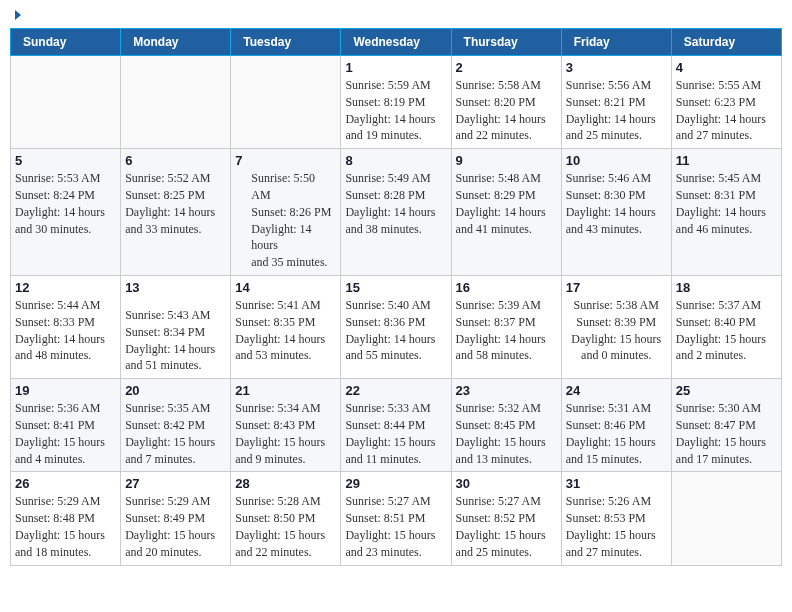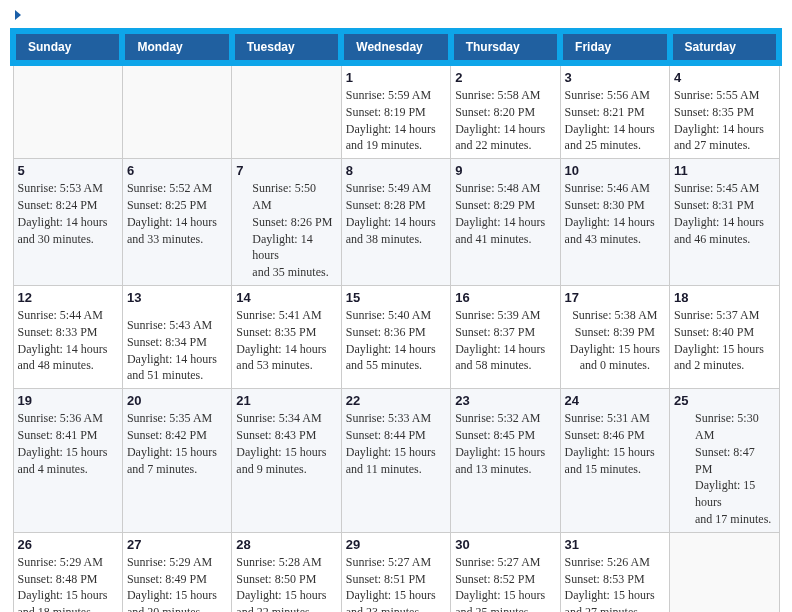--- a/index.html
+++ b/index.html
@@ -40,21 +40,21 @@
       border-collapse: collapse;
       table-layout: fixed;
     }
     .calendar thead th {
       background: #2060a0;
       color: #fff;
       font-size: 12px;
       font-weight: bold;
       padding: 6px 12px;
       text-align: left;
-      border: 6px solid #0ea5e9;
+      border: 1px solid #0ea5e9;
     }
     .calendar tbody td {
       vertical-align: top;
       border: 1px solid #ccc;
       padding: 4px;
       font-size: 10px;
       color: #333;
       height: 85px;
       background: #fff;
     }
@@ -154,21 +154,21 @@
         <td>
           <span class="day-number">3</span>
           <div class="day-info" style="white-space: pre-line;">Sunrise: 5:56 AM
 Sunset: 8:21 PM
 Daylight: 14 hours
 and 25 minutes.</div>
         </td>
         <td>
           <span class="day-number">4</span>
           <div class="day-info" style="white-space: pre-line;">Sunrise: 5:55 AM
-Sunset: 8:35 PM
+Sunset: 6:23 PM
 Daylight: 14 hours
 and 27 minutes.</div>
         </td>
       </tr>
       <tr>
         <td>
           <span class="day-number">5</span>
           <div class="day-info" style="white-space: pre-line;">Sunrise: 5:53 AM
 Sunset: 8:24 PM
 Daylight: 14 hours
@@ -306,21 +306,21 @@
         </td>
         <td>
           <span class="day-number">24</span>
           <div class="day-info" style="white-space: pre-line;">Sunrise: 5:31 AM
 Sunset: 8:46 PM
 Daylight: 15 hours
 and 15 minutes.</div>
         </td>
         <td>
           <span class="day-number">25</span>
-          <div class="day-info" style="white-space: pre-line; margin-left: 21px;">Sunrise: 5:30 AM
+          <div class="day-info" style="white-space: pre-line;">Sunrise: 5:30 AM
 Sunset: 8:47 PM
 Daylight: 15 hours
 and 17 minutes.</div>
         </td>
       </tr>
       <tr>
         <td>
           <span class="day-number">26</span>
           <div class="day-info" style="white-space: pre-line;">Sunrise: 5:29 AM
 Sunset: 8:48 PM

